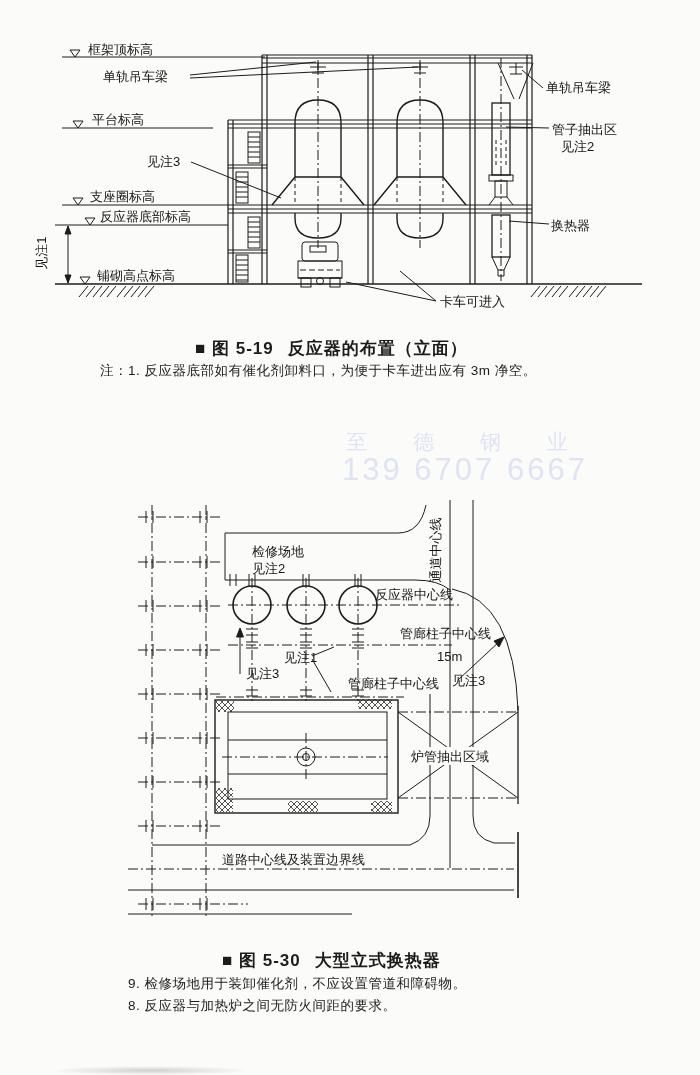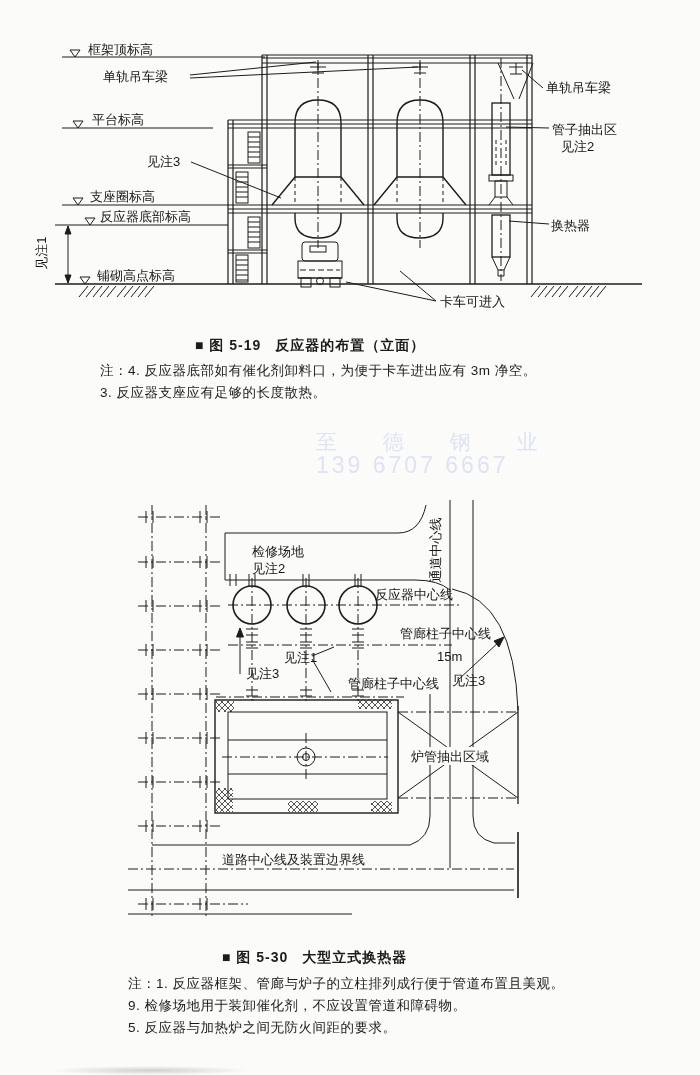--- a/index.html
+++ b/index.html
@@ -5,32 +5,32 @@
   html,body{margin:0;padding:0;}
   body{
     width:700px;height:1075px;position:relative;overflow:hidden;
     background:#fbfbf9;
     font-family:"Liberation Sans","DejaVu Sans",sans-serif;
     color:#1c1c1c;
   }
   .abs{position:absolute;}
   svg{display:block;}
   svg text{font-family:"Liberation Sans","DejaVu Sans",sans-serif;font-size:13px;fill:#161616;}
-  .caption{font-size:14px;font-weight:bold;white-space:nowrap;letter-spacing:1px;}
+  .caption{font-size:17px;font-weight:bold;white-space:nowrap;letter-spacing:1px;}
   .caption .tag{margin-right:14px;}
   .note{font-size:13.5px;line-height:22px;white-space:nowrap;letter-spacing:.5px;}
   .wm{pointer-events:none;line-height:1;white-space:nowrap;}
   .wm .l1{font-size:21px;letter-spacing:20px;}
-  .wm .l2{font-size:23px;letter-spacing:3px;margin-top:2px;}
+  .wm .l2{font-size:31px;letter-spacing:3px;margin-top:2px;}
   .smudge{background:radial-gradient(closest-side,#6b6b6b,transparent);opacity:.30;}
 </style>
 </head>
 <body>
 
-<div class="abs wm" style="left:316px;top:431px;color:#dfe3f4;">
+<div class="abs wm" style="left:342px;top:431px;color:#dfe3f4;text-align:right;">
   <div class="l1">至 德 钢 业</div>
   <div class="l2">139 6707 6667</div>
 </div>
 
 <svg class="abs" style="left:30px;top:28px;" width="660" height="292" viewBox="30 28 660 292">
   <g stroke="#1c1c1c" stroke-width="1" fill="none">
 
     <g>
       <line x1="62" y1="57" x2="265" y2="57"></line>
       <path d="M70,50 L80,50 L75,57 Z"></path>
@@ -145,22 +145,21 @@
   <text x="552" y="134">管子抽出区</text>
   <text x="561" y="151">见注2</text>
   <text x="551" y="230">换热器</text>
   <text x="440" y="306">卡车可进入</text>
 </svg>
 
 <div class="abs caption" style="left:195px;top:337px;">
   <span class="tag">■ 图 5-19</span><span>反应器的布置（立面）</span>
 </div>
 <div class="abs" style="left:100px;top:360px;">
-  <div class="note">注：4. 反应器底部如有催化剂卸料口，为便于卡车进出应有 3m 净空。</div>
-  <div class="note">3. 反应器支座应有足够的长度散热。</div>
+  <div class="note">注：1. 反应器底部如有催化剂卸料口，为便于卡车进出应有 3m 净空。</div>
 </div>
 
 <svg class="abs" style="left:120px;top:495px;" width="575" height="445" viewBox="120 495 575 445">
   <defs>
     <pattern id="xh" width="6" height="6" patternUnits="userSpaceOnUse">
       <path d="M0,0L6,6M6,0L0,6" stroke="#2a2a2a" stroke-width="0.8"></path>
     </pattern>
   </defs>
   <g stroke="#1c1c1c" stroke-width="1" fill="none">
 
@@ -251,18 +250,17 @@
   <text x="246" y="678">见注3</text>
   <rect x="407" y="747" width="92" height="18" fill="#fbfbf9" stroke="none"></rect>
   <text x="411" y="761">炉管抽出区域</text>
   <text x="222" y="864">道路中心线及装置边界线</text>
 </svg>
 
 <div class="abs caption" style="left:222px;top:949px;">
   <span class="tag">■ 图 5-30</span><span>大型立式换热器</span>
 </div>
 <div class="abs" style="left:128px;top:973px;">
-  <div class="note">注：1. 反应器框架、管廊与炉子的立柱排列成行便于管道布置且美观。</div>
   <div class="note">9. 检修场地用于装卸催化剂，不应设置管道和障碍物。</div>
-  <div class="note">5. 反应器与加热炉之间无防火间距的要求。</div>
+  <div class="note">8. 反应器与加热炉之间无防火间距的要求。</div>
 </div>
 
 <div class="abs smudge" style="left:50px;top:1066px;width:200px;height:9px;"></div>
 
 </body></html>

